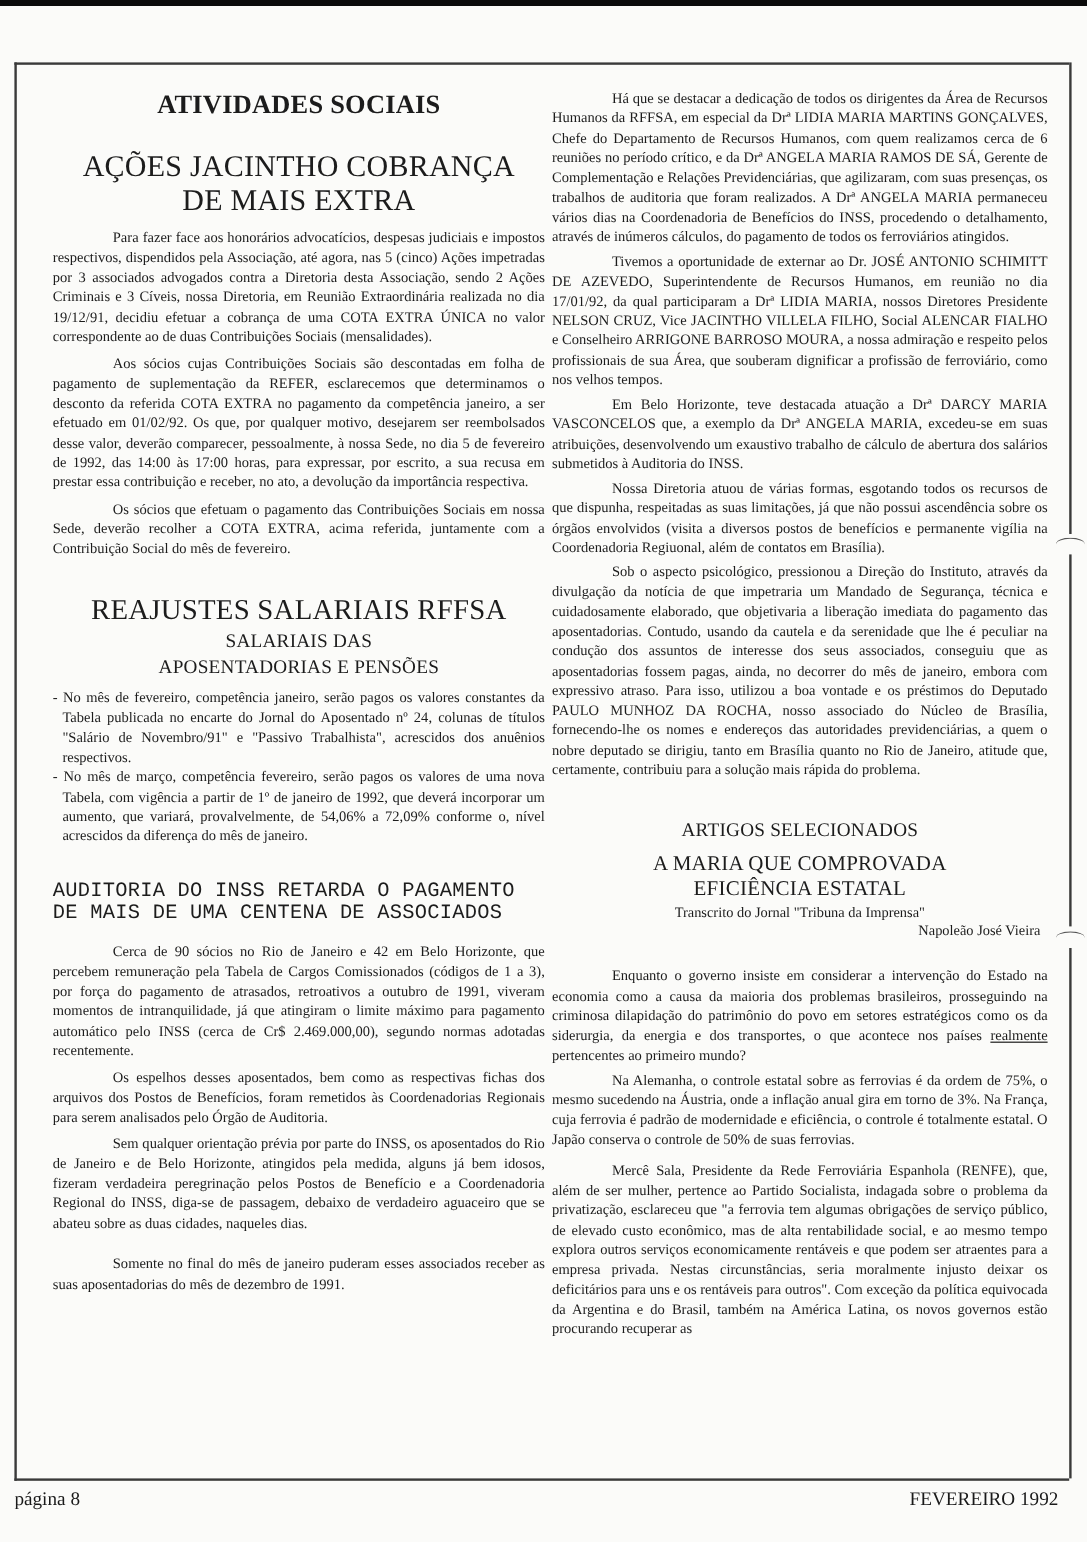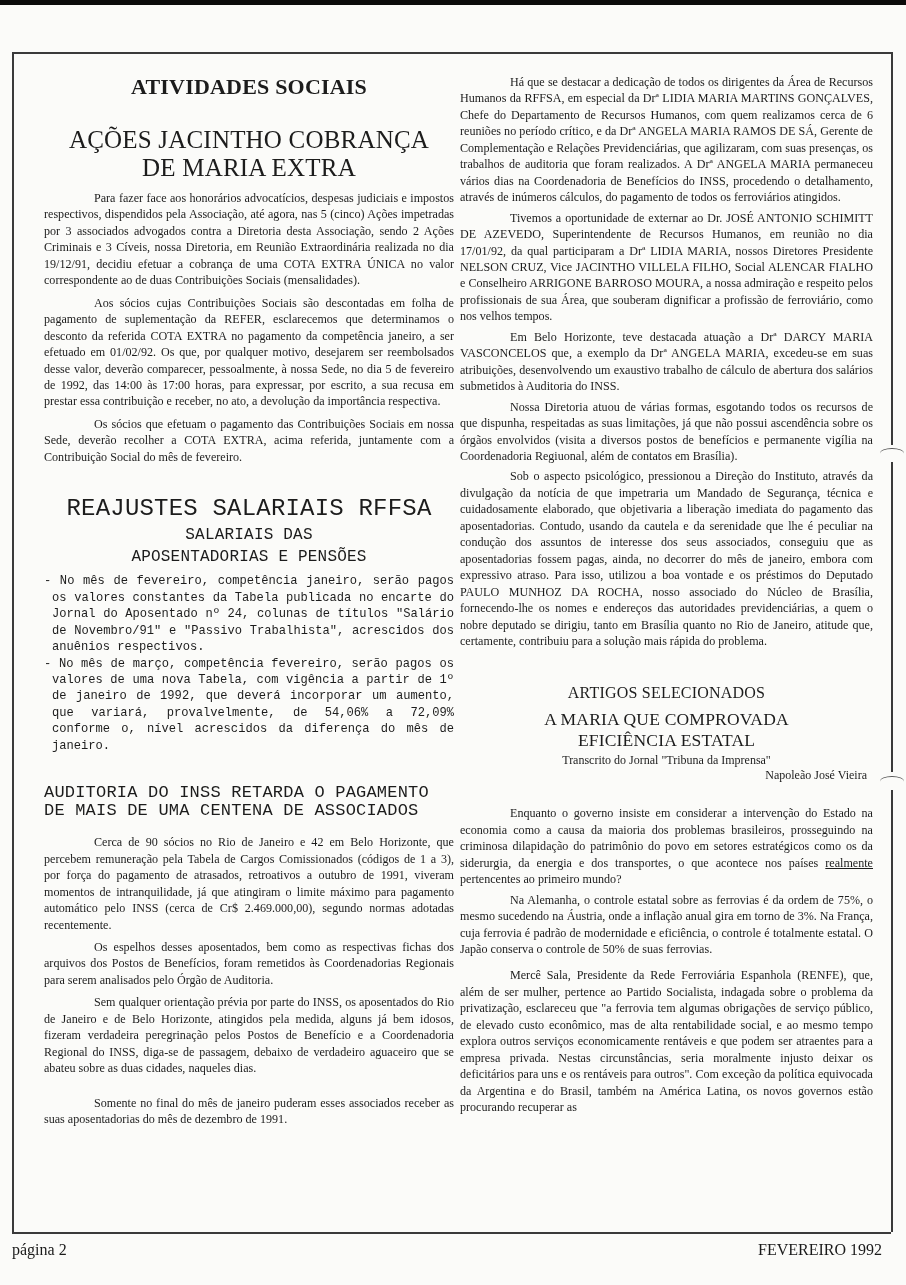--- a/index.html
+++ b/index.html
@@ -52,28 +52,28 @@
 <div class="curl b"></div>
 
 <div class="col left">
   <section>
     <h1 class="h-big" style="font-size:22px;line-height:26px;margin-top:4px;font-weight:bold;">ATIVIDADES SOCIAIS</h1>
   </section>
 
   <section style="margin-top:26px;">
     <h1 class="h-big">
       <span>AÇÕES JACINTHO COBRANÇA</span><br>
-      <span>DE MARIA EXTRA</span>
+      <span>DE MAIS EXTRA</span>
     </h1>
     <p class="ind" style="margin-top:8px;">Para fazer face aos honorários advocatícios, despesas judiciais e impostos respectivos, dispendidos pela Associação, até agora, nas 5 (cinco) Ações impetradas por 3 associados advogados contra a Diretoria desta Associação, sendo 2 Ações Criminais e 3 Cíveis, nossa Diretoria, em Reunião Extraordinária realizada no dia 19/12/91, decidiu efetuar a cobrança de uma COTA EXTRA ÚNICA no valor correspondente ao de duas Contribuições Sociais (mensalidades).</p>
     <p class="ind" style="margin-top:6px;">Aos sócios cujas Contribuições Sociais são descontadas em folha de pagamento de suplementação da REFER, esclarecemos que determinamos o desconto da referida COTA EXTRA no pagamento da competência janeiro, a ser efetuado em 01/02/92. Os que, por qualquer motivo, desejarem ser reembolsados desse valor, deverão comparecer, pessoalmente, à nossa Sede, no dia 5 de fevereiro de 1992, das 14:00 às 17:00 horas, para expressar, por escrito, a sua recusa em prestar essa contribuição e receber, no ato, a devolução da importância respectiva.</p>
     <p class="ind" style="margin-top:6px;">Os sócios que efetuam o pagamento das Contribuições Sociais em nossa Sede, deverão recolher a COTA EXTRA, acima referida, juntamente com a Contribuição Social do mês de fevereiro.</p>
   </section>
 
-  <section style="margin-top:30px;font-family:Liberation Mono, monospace;">
+  <section style="margin-top:30px;">
     <h1 class="h-big" style="font-size:24px;">REAJUSTES SALARIAIS RFFSA</h1>
     <h1 class="h-sub" style="margin-top:2px;">SALARIAIS DAS</h1>
     <h1 class="h-sub" style="margin-top:2px;">APOSENTADORIAS E PENSÕES</h1>
     <p class="bullet" style="margin-top:6px;">- No mês de fevereiro, competência janeiro, serão pagos os valores constantes da Tabela publicada no encarte do Jornal do Aposentado nº 24, colunas de títulos "Salário de Novembro/91" e "Passivo Trabalhista", acrescidos dos anuênios respectivos.</p>
     <p class="bullet">- No mês de março, competência fevereiro, serão pagos os valores de uma nova Tabela, com vigência a partir de 1º de janeiro de 1992, que deverá incorporar um aumento, que variará, provalvelmente, de 54,06% a 72,09% conforme o, nível acrescidos da diferença do mês de janeiro.</p>
   </section>
 
   <section style="margin-top:30px;">
     <h1 class="h-aud">
       <span>AUDITORIA DO INSS RETARDA O PAGAMENTO</span><br>
@@ -102,14 +102,14 @@
       <span>EFICIÊNCIA ESTATAL</span>
     </h1>
     <p class="credit" style="margin-top:2px;">Transcrito do Jornal "Tribuna da Imprensa"</p>
     <p class="author">Napoleão José Vieira</p>
     <p class="ind" style="margin-top:22px;"><span>Enquanto o governo insiste em considerar a intervenção do Estado na economia como a causa da maioria dos problemas brasileiros, prosseguindo na criminosa dilapidação do patrimônio do povo em setores estratégicos como os da siderurgia, da energia e dos transportes, o que acontece nos países </span><u>realmente</u><span> pertencentes ao primeiro mundo?</span></p>
     <p class="ind" style="margin-top:4px;">Na Alemanha, o controle estatal sobre as ferrovias é da ordem de 75%, o mesmo sucedendo na Áustria, onde a inflação anual gira em torno de 3%. Na França, cuja ferrovia é padrão de modernidade e eficiência, o controle é totalmente estatal. O Japão conserva o controle de 50% de suas ferrovias.</p>
     <p class="ind" style="margin-top:10px;">Mercê Sala, Presidente da Rede Ferroviária Espanhola (RENFE), que, além de ser mulher, pertence ao Partido Socialista, indagada sobre o problema da privatização, esclareceu que "a ferrovia tem algumas obrigações de serviço público, de elevado custo econômico, mas de alta rentabilidade social, e ao mesmo tempo explora outros serviços economicamente rentáveis e que podem ser atraentes para a empresa privada. Nestas circunstâncias, seria moralmente injusto deixar os deficitários para uns e os rentáveis para outros". Com exceção da política equivocada da Argentina e do Brasil, também na América Latina, os novos governos estão procurando recuperar as</p>
   </section>
 </div>
 
-<div class="footer l">página 2</div>
+<div class="footer l">página 8</div>
 <div class="footer r">FEVEREIRO 1992</div>
 
 </body></html>

